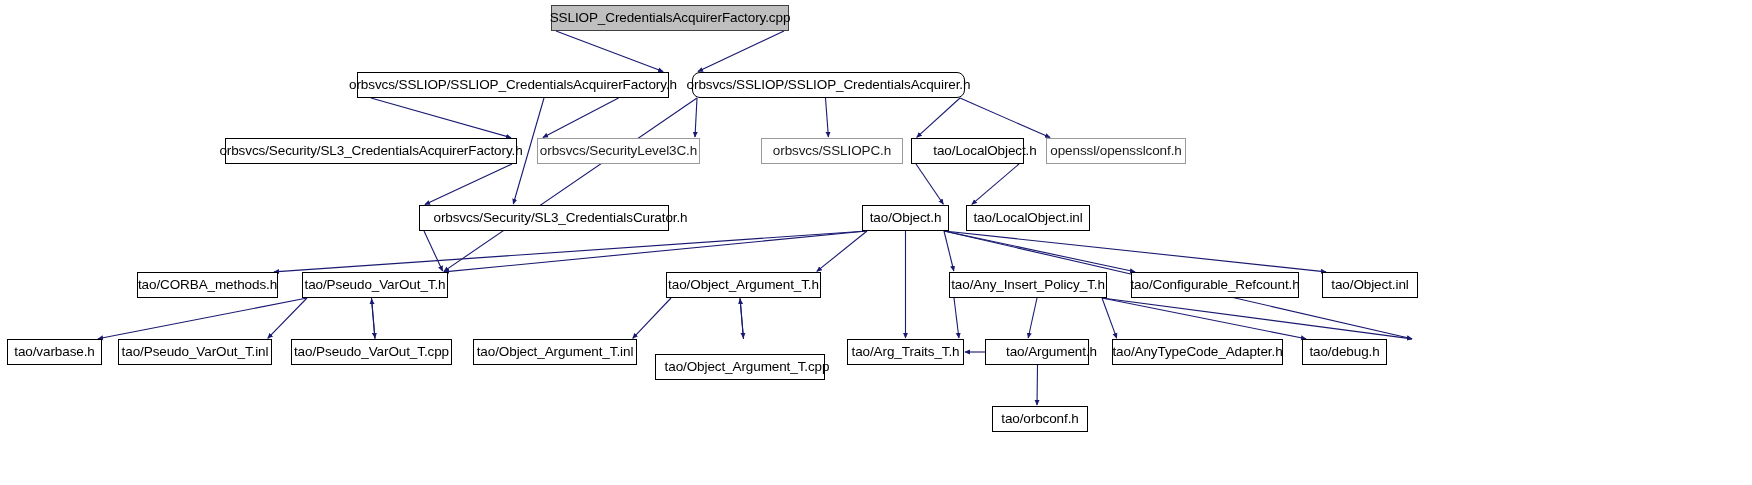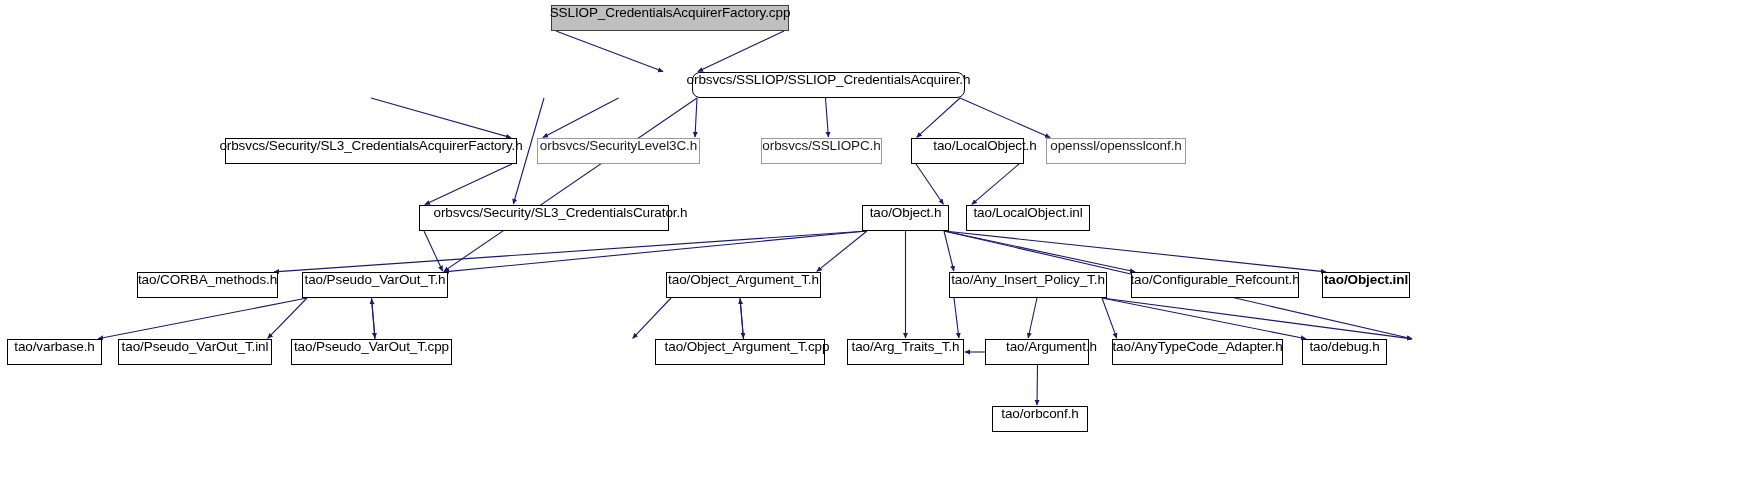--- a/index.html
+++ b/index.html
@@ -27,21 +27,21 @@
     position: absolute;
     left: 0;
     top: 0;
     width: 1752px;
     height: 485px;
   }
   .node {
     position: absolute;
     box-sizing: border-box;
     display: flex;
-    align-items: flex-start;
+    align-items: center;
     justify-content: center;
     height: 26px;
     background: #ffffff;
     border: 1px solid #000000;
     color: #000000;
     font-size: 13.5px;
     line-height: 1;
     white-space: nowrap;
     letter-spacing: -0.1px;
     padding: 0 7px;
@@ -103,30 +103,33 @@
       <path d="M 1102.0 298.0 L 1116.7 338.1" stroke="#191970" stroke-width="1.1" fill="none" marker-end="url(#arrowhead)"></path>
       <path d="M 1102.0 298.0 L 1306.0 338.8" stroke="#191970" stroke-width="1.1" fill="none" marker-end="url(#arrowhead)"></path>
       <path d="M 1102.0 298.0 L 1412.0 338.9" stroke="#191970" stroke-width="1.1" fill="none" marker-end="url(#arrowhead)"></path>
       <path d="M 985.0 352.0 L 965.0 352.0" stroke="#191970" stroke-width="1.1" fill="none" marker-end="url(#arrowhead)"></path>
       <path d="M 1037.5 365.0 L 1037.0 405.0" stroke="#191970" stroke-width="1.1" fill="none" marker-end="url(#arrowhead)"></path>
     </svg>
   <div id="node-layer">
       <div class="node root" style="left: 551px; top: 5px; width: 238px;">
         <span class="node-label">SSLIOP_CredentialsAcquirerFactory.cpp</span>
       </div>
+      <div class="node" style="left: 357px; top: 72px; width: 312px;">
+        <span class="node-label">orbsvcs/SSLIOP/SSLIOP_CredentialsAcquirerFactory.h</span>
+      </div>
       <div class="node" style="left: 692px; top: 72px; width: 273px; border-radius: 8px;">
         <span class="node-label">orbsvcs/SSLIOP/SSLIOP_CredentialsAcquirer.h</span>
       </div>
       <div class="node" style="left: 225px; top: 138px; width: 292px;">
         <span class="node-label">orbsvcs/Security/SL3_CredentialsAcquirerFactory.h</span>
       </div>
       <div class="node muted" style="left: 537px; top: 138px; width: 163px;">
         <span class="node-label">orbsvcs/SecurityLevel3C.h</span>
       </div>
-      <div class="node muted" style="left: 761px; top: 138px; width: 121px;">
+      <div class="node muted" style="left: 761px; top: 138px; width: 142px;">
         <span class="node-label">orbsvcs/SSLIOPC.h</span>
       </div>
       <div class="node" style="left: 911px; top: 138px; width: 113px; padding-left: 42px;">
         <span class="node-label">tao/LocalObject.h</span>
       </div>
       <div class="node muted" style="left: 1046px; top: 138px; width: 140px;">
         <span class="node-label">openssl/opensslconf.h</span>
       </div>
       <div class="node" style="left: 419px; top: 205px; width: 250px; padding-left: 40px;">
         <span class="node-label">orbsvcs/Security/SL3_CredentialsCurator.h</span>
@@ -145,33 +148,36 @@
       </div>
       <div class="node" style="left: 666px; top: 272px; width: 155px;">
         <span class="node-label">tao/Object_Argument_T.h</span>
       </div>
       <div class="node" style="left: 949px; top: 272px; width: 158px;">
         <span class="node-label">tao/Any_Insert_Policy_T.h</span>
       </div>
       <div class="node" style="left: 1131px; top: 272px; width: 168px;">
         <span class="node-label">tao/Configurable_Refcount.h</span>
       </div>
-      <div class="node" style="left: 1322px; top: 272px; width: 88px; font-weight: bold;">
+      <div class="node" style="left: 1322px; top: 272px; width: 96px;">
         <span class="node-label">tao/Object.inl</span>
       </div>
       <div class="node" style="left: 7px; top: 339px; width: 95px;">
         <span class="node-label">tao/varbase.h</span>
       </div>
       <div class="node" style="left: 118px; top: 339px; width: 154px;">
         <span class="node-label">tao/Pseudo_VarOut_T.inl</span>
       </div>
       <div class="node" style="left: 291px; top: 339px; width: 161px;">
         <span class="node-label">tao/Pseudo_VarOut_T.cpp</span>
       </div>
-      <div class="node" style="left: 655px; top: 339px; width: 170px; padding-left: 21px;">
+      <div class="node" style="left: 473px; top: 339px; width: 164px;">
+        <span class="node-label">tao/Object_Argument_T.inl</span>
+      </div>
+      <div class="node" style="left: 655px; top: 354px; width: 170px; padding-left: 21px;">
         <span class="node-label">tao/Object_Argument_T.cpp</span>
       </div>
       <div class="node" style="left: 847px; top: 339px; width: 117px;">
         <span class="node-label">tao/Arg_Traits_T.h</span>
       </div>
       <div class="node" style="left: 985px; top: 339px; width: 104px; padding-left: 36px;">
         <span class="node-label">tao/Argument.h</span>
       </div>
       <div class="node" style="left: 1112px; top: 339px; width: 171px;">
         <span class="node-label">tao/AnyTypeCode_Adapter.h</span>

